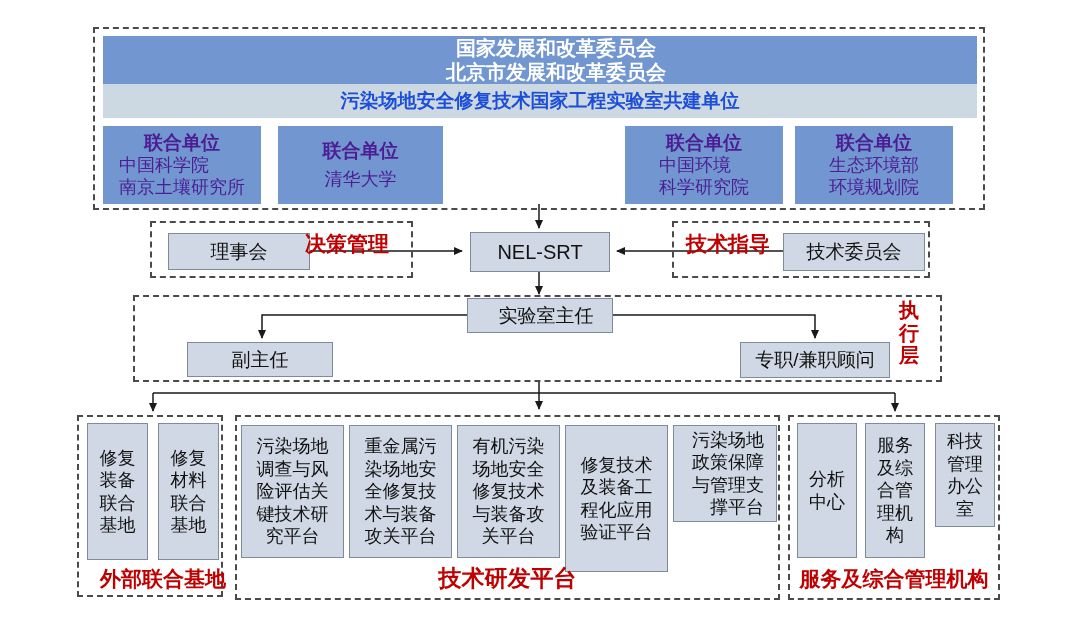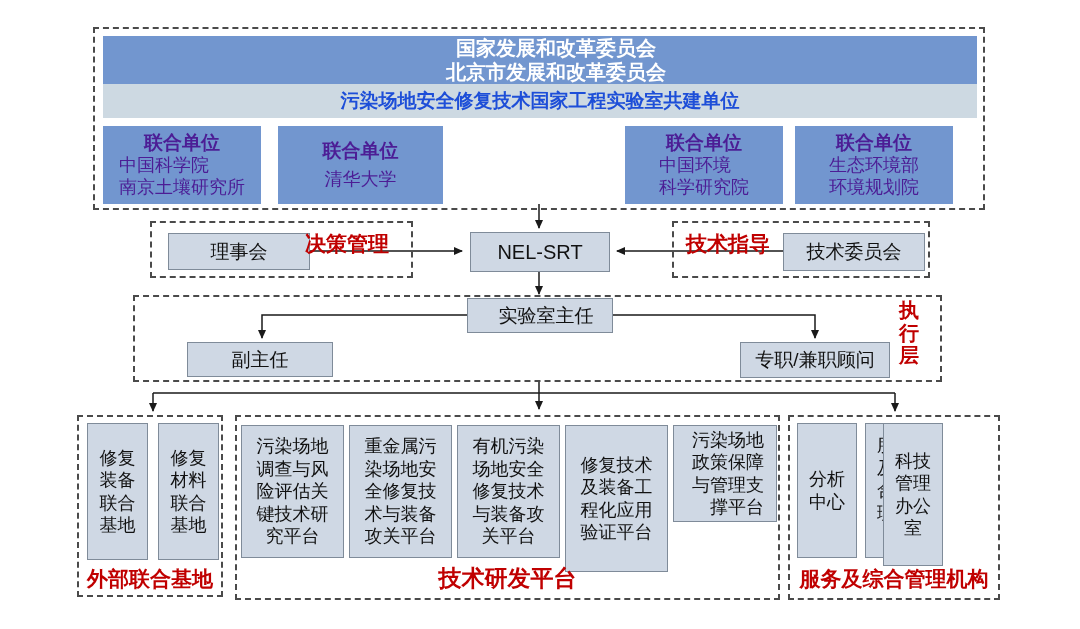--- a/index.html
+++ b/index.html
@@ -142,29 +142,29 @@
 
   <div class="abs dashed" style="left:133px; top:295px; width:809px; height:87px;"></div>
   <div class="abs node" style="left:467px; top:298px; width:146px; height:35px;padding-left:12px;">实验室主任</div>
   <div class="abs node" style="left:187px; top:342px; width:146px; height:35px;">副主任</div>
   <div class="abs node" style="left:740px; top:342px; width:150px; height:36px;">专职/兼职顾问</div>
   <div class="abs v-label" style="left:895px; top:299px;">执行层</div>
 
   <div class="abs dashed" style="left:77px; top:415px; width:146px; height:182px;"></div>
   <div class="abs cell" style="left:87px; top:423px; width:61px; height:137px; padding:0 10px;">修复装备联合基地</div>
   <div class="abs cell" style="left:158px; top:423px; width:61px; height:137px; padding:0 10px;">修复材料联合基地</div>
-  <div class="abs group-label" style="left:77px; top:565px; width:146px; font-size:21px;">外部联合基地</div>
+  <div class="abs group-label" style="left:90px; top:565px; width:146px; font-size:21px;">外部联合基地</div>
 
   <div class="abs dashed" style="left:235px; top:415px; width:545px; height:185px;"></div>
   <div class="abs cell" style="left:241px; top:425px; width:103px; height:133px; padding:0 12px;">污染场地调查与风险评估关键技术研究平台</div>
   <div class="abs cell" style="left:349px; top:425px; width:103px; height:133px; padding:0 12px;">重金属污染场地安全修复技术与装备攻关平台</div>
   <div class="abs cell" style="left:457px; top:425px; width:103px; height:133px; padding:0 12px;">有机污染场地安全修复技术与装备攻关平台</div>
   <div class="abs cell" style="left:565px; top:425px; width:103px; height:147px; padding:0 12px;">修复技术及装备工程化应用验证平台</div>
   <div class="abs cell" style="left:673px; top:425px; width:104px; height:97px; padding:0 12px;text-align:right;">污染场地政策保障与管理支撑平台</div>
   <div class="abs group-label" style="left:235px; top:563px; width:545px; font-size:23px;">技术研发平台</div>
 
   <div class="abs dashed" style="left:788px; top:415px; width:212px; height:185px;"></div>
   <div class="abs cell" style="left:797px; top:423px; width:60px; height:135px; padding:0 10px;">分析中心</div>
   <div class="abs cell" style="left:865px; top:423px; width:60px; height:135px; padding:0 10px;">服务及综合管理机构</div>
-  <div class="abs cell" style="left:883px; top:423px; width:60px; height:143px; padding:8px 10px;">科技管理办公室</div>
+  <div class="abs cell" style="left:935px; top:423px; width:60px; height:104px; padding:8px 10px;">科技管理办公室</div>
   <div class="abs group-label" style="left:788px; top:565px; width:212px; font-size:21px;">服务及综合管理机构</div>
 
 </div>
 
 </body></html>

